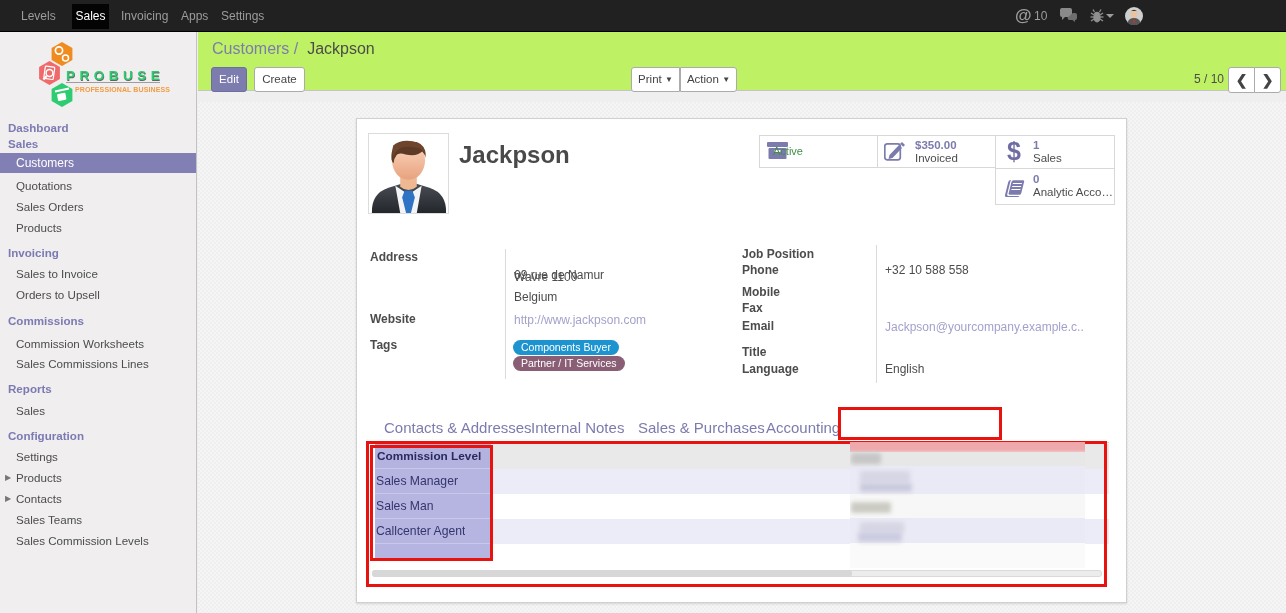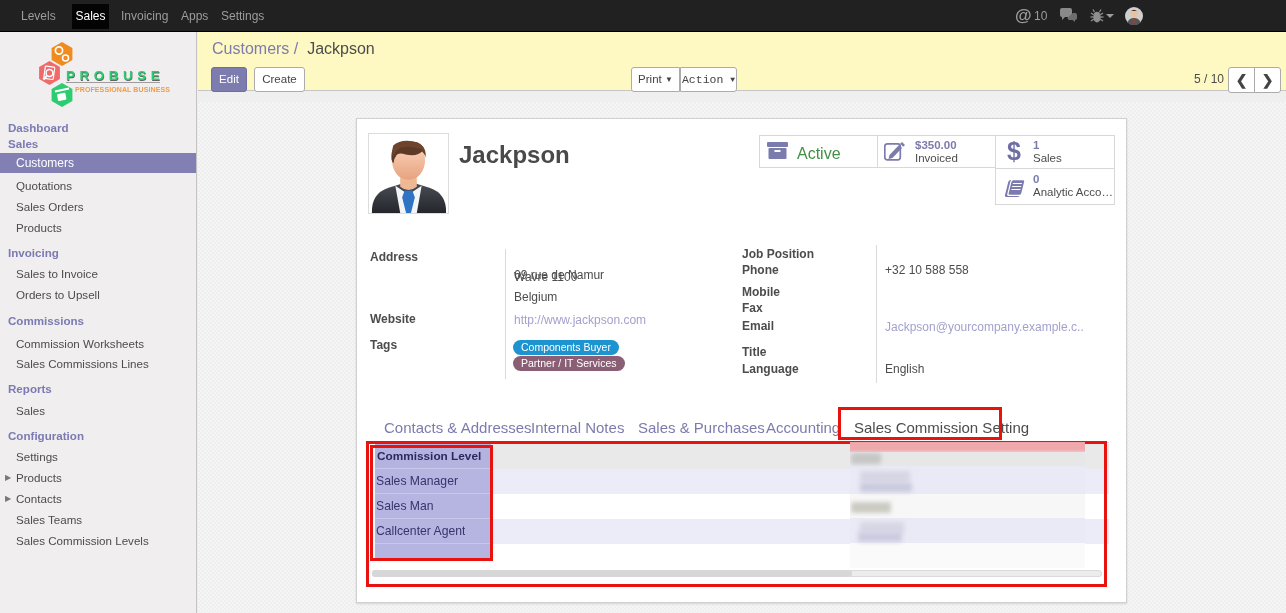--- a/index.html
+++ b/index.html
@@ -15,21 +15,21 @@
 
   
   #sidebar { position:absolute; left:0; top:32px; width:197px; height:581px; background:#f0eeee; border-right:1px solid #c2c2c2; }
   .shead { position:absolute; left:8px; font-weight:bold; color:#7b7ab3; font-size:11.6px; height:20px; line-height:20px; white-space:nowrap; }
   .sitem { position:absolute; left:16px; color:#4c4c4c; font-size:11.6px; height:20px; line-height:20px; white-space:nowrap; }
   .ssel  { position:absolute; left:0; width:196px; background:#827fb4; color:#fff; height:20px; line-height:20px; }
   .ssel span { margin-left:16px; }
   .caret-r { position:absolute; left:5px; font-size:8px; color:#777; }
 
   
-  #cpanel { position:absolute; left:198px; top:32px; width:1088px; height:59px; background:#fef9c3; border-bottom:1px solid #c5c5c5; }
+  #cpanel { position:absolute; left:198px; top:32px; width:1088px; height:59px; background:#bef264; border-bottom:1px solid #c5c5c5; }
   .btn { position:absolute; border:1px solid #ababab; border-radius:3px; background:#fff; color:#444; font-size:11.5px; text-align:center; }
 
   
   #content { position:absolute; left:198px; top:102px; width:1088px; height:511px;
      background-color:#f4f3f3;
      background-image: repeating-conic-gradient(#f6f5f5 0% 25%, #f0efef 0% 50%);
      background-size:4px 4px; }
   #sheet { position:absolute; left:158px; top:16px; width:771px; height:485px; background:#fff; border:1px solid #d0d0d0; box-shadow:0 1px 2px rgba(0,0,0,0.12); }
 
   .lbl { position:absolute; font-weight:bold; color:#4c4c4c; font-size:12px; white-space:nowrap; }
@@ -129,21 +129,21 @@
     <div class="sitem" style="top:499px;">Sales Commission Levels</div>
   </div>
 
   <div id="cpanel">
     <div class="abs" style="left:14px; top:8px; font-size:16px; white-space:nowrap;">
       <span style="color:#7c7bad;">Customers</span> <span style="color:#7c7bad;">/</span>&nbsp; <span style="color:#4c4c4c;">Jackpson</span>
     </div>
     <div class="btn" style="left:13px; top:35px; width:36px; height:25px; line-height:23px; background:#7d7cae; border-color:#6f6ea0; color:#fff;">Edit</div>
     <div class="btn" style="left:56px; top:35px; width:51px; height:25px; line-height:23px;">Create</div>
     <div class="btn" style="left:433px; top:35px; width:49px; height:25px; line-height:23px; border-radius:3px 0 0 3px;">Print <span style="font-size:8px; position:relative; top:-1px;">▼</span></div>
-    <div class="btn" style="left:482px; top:35px; width:57px; height:25px; line-height:23px; border-radius:0 3px 3px 0;font-family:Liberation Mono, monospace;">Action <span style="font-size:8px; position:relative; top:-1px;">▼</span></div>
+    <div class="btn" style="left:482px; top:35px; width:57px; height:25px; line-height:23px; border-radius:0 3px 3px 0;">Action <span style="font-size:8px; position:relative; top:-1px;">▼</span></div>
     <div class="abs" style="left:996px; top:35px; height:25px; line-height:25px; color:#4c4c4c;">5 / 10</div>
     <div class="btn" style="left:1030px; top:35px; width:27px; height:26px; line-height:24px; border-radius:3px 0 0 3px; font-weight:bold; font-size:14px;">❮</div>
     <div class="btn" style="left:1056px; top:35px; width:27px; height:26px; line-height:24px; border-radius:0 3px 3px 0; font-weight:bold; font-size:14px;">❯</div>
   </div>
 
   <div id="content">
     <div id="sheet">
 
       <svg class="abs" style="left:11px; top:14px; border:1px solid #dcdcdc; background:#fff;" width="81" height="81" viewBox="0 0 81 81">
         <defs>
@@ -169,21 +169,21 @@
       <div class="abs" style="left:402px; top:16px; width:356px; height:33px; border:1px solid #d8d8d8; background:#fff;"></div>
       <div class="abs" style="left:520px; top:16px; width:1px; height:33px; background:#d8d8d8;"></div>
       <div class="abs" style="left:638px; top:16px; width:120px; height:70px; border:1px solid #d8d8d8; background:#fff;"></div>
       <div class="abs" style="left:638px; top:49px; width:120px; height:1px; background:#d8d8d8;"></div>
 
       <svg class="abs" style="left:410px; top:23px;" width="21" height="17" viewBox="0 0 21 17">
           <rect x="0" y="0" width="21" height="5" rx="1" fill="#7c7bad"></rect>
           <rect x="1.5" y="6" width="18" height="11" rx="1" fill="#7c7bad"></rect>
           <rect x="7.5" y="8" width="6" height="2" fill="#fff"></rect>
         </svg>
-      <div class="abs" style="left:440px; top:26px; color:#428f46; font-size:16px;">Active</div>
+      <div class="abs" style="left:416px; top:26px; color:#428f46; font-size:11px;">Active</div>
 
       <svg class="abs" style="left:527px; top:21px;" width="22" height="21" viewBox="0 0 22 21">
           <rect x="0.8" y="3.8" width="15.5" height="16" rx="2.5" fill="none" stroke="#7c7bad" stroke-width="1.7"></rect>
           <path d="M5.5 15 l9.5-10 3 3 -9.5 10 -4 1 z" fill="#7c7bad"></path>
           <path d="M16.2 3.8 l1.8-1.8 3 3 -1.8 1.8 z" fill="#7c7bad"></path>
         </svg>
       <div class="abs" style="left:558px; top:20px; color:#7c7bad; font-weight:bold; font-size:11.5px;">$350.00</div>
       <div class="abs" style="left:558px; top:33px; color:#4c4c4c; font-size:11.5px;">Invoiced</div>
 
       <div class="abs" style="left:650px; top:18px; font-size:25px; font-weight:bold; color:#6f6da2;">$</div>
@@ -223,21 +223,20 @@
       <div class="lnk" style="left:528px; top:201px;">Jackpson@yourcompany.example.c..</div>
       <div class="lbl" style="left:385px; top:226px;">Title</div>
       <div class="lbl" style="left:385px; top:243px;">Language</div>
       <div class="val" style="left:528px; top:243px;">English</div>
       <div class="vline" style="left:519px; top:126px; height:138px;"></div>
 
       <div class="tab" style="left:27px; top:294px;">Contacts &amp; Addresses</div>
       <div class="tab" style="left:174px; top:294px;">Internal Notes</div>
       <div class="tab" style="left:281px; top:294px;">Sales &amp; Purchases</div>
       <div class="tab" style="left:409px; top:294px;">Accounting</div>
-      <div class="tab" style="left:497px; top:294px; color:#4c4c4c;">Sales Commission Setting</div>
       <div class="abs" style="left:14px; top:323px; width:738px; height:1px; background:#d8d8d8;"></div>
 
       <div class="abs" style="left:134px; top:325px; width:618px; height:25px; background:#e9e9e9;"></div>
       <div class="abs" style="left:134px; top:350px; width:618px; height:25px; background:#ececf8;"></div>
       <div class="abs" style="left:134px; top:375px; width:618px; height:25px; background:#ffffff;"></div>
       <div class="abs" style="left:134px; top:400px; width:618px; height:25px; background:#ececf8;"></div>
       <div class="abs" style="left:134px; top:425px; width:618px; height:23px; background:#ffffff;"></div>
 
       <div class="abs" style="left:18px; top:325px; width:116px; height:25px; background:#b4b3e0; border-bottom:1px solid #c8c8ea;"></div>
       <div class="abs" style="left:18px; top:350px; width:116px; height:25px; background:#b6b5e2; border-bottom:1px solid #c8c8ea;"></div>

